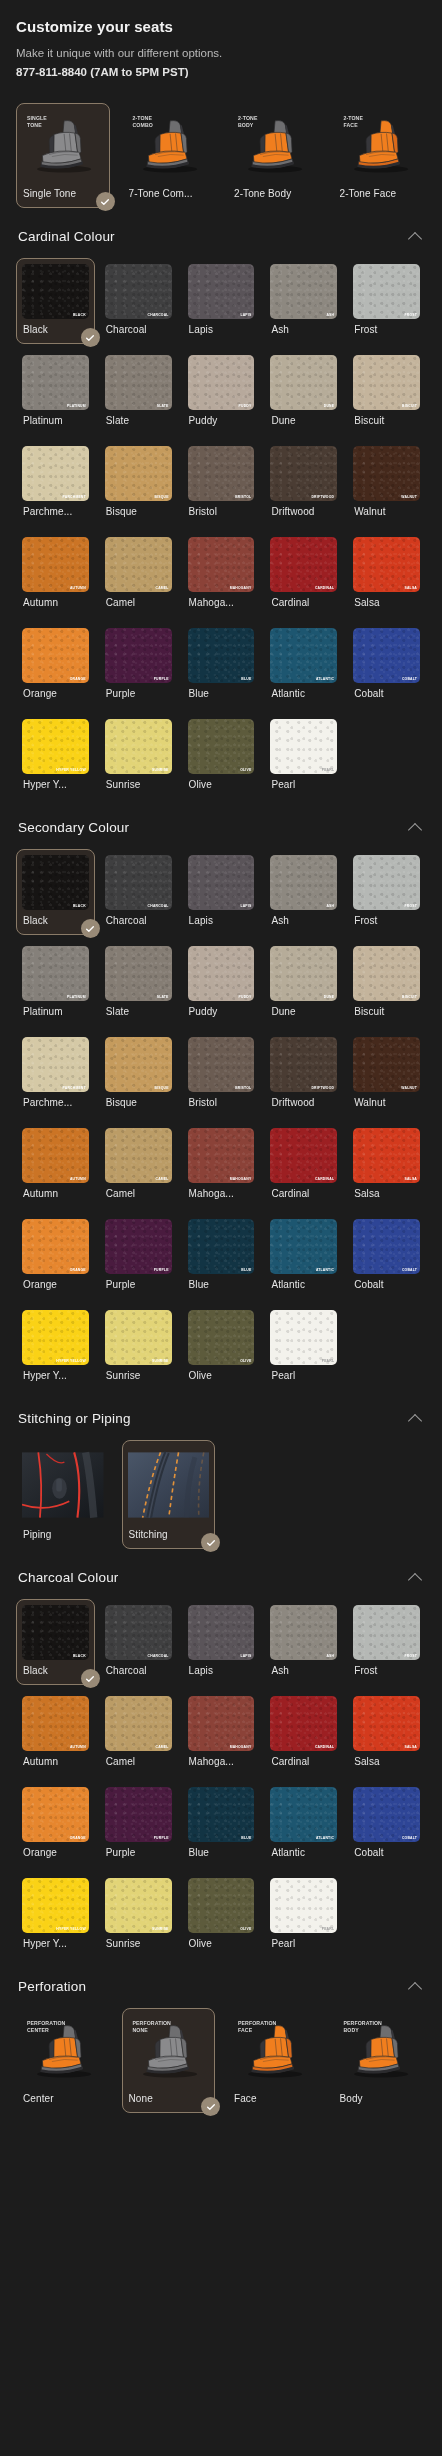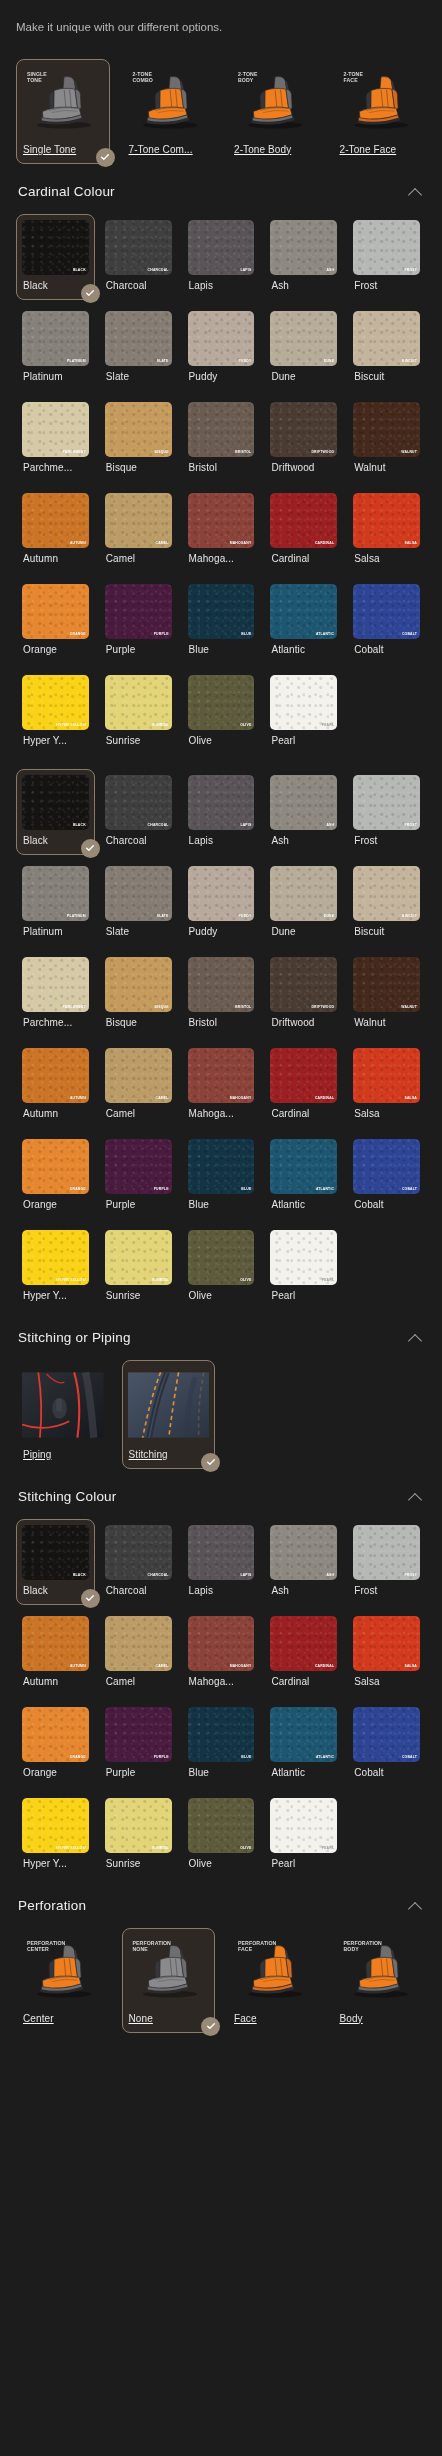--- a/index.html
+++ b/index.html
@@ -58,21 +58,20 @@
   
   .grid-5 {
     display: grid;
     grid-template-columns: repeat(5, 1fr);
     gap: 5px 4px;
   }
   .grid-4 {
     display: grid;
     grid-template-columns: repeat(4, 1fr);
     gap: 12px;
-    text-decoration: underline;
   }
 
   
   .cell {
     position: relative;
     border-radius: 8px;
     padding: 5px 5px 2px 5px;
     border: 1px solid transparent;
     cursor: pointer;
   }
@@ -165,21 +164,23 @@
     position: relative;
   }
   .photo-tile svg { width: 100%; height: 100%; display: block; }
 </style>
 </head>
 <body>
 
 <div class="page">
 
   <div class="intro">
+    <div class="intro-title">Customize your seats</div>
     <div class="intro-line">Make it unique with our different options.</div>
+    <div class="intro-line strong">877-811-8840 (7AM to 5PM PST)</div>
   </div>
 
   <div id="sections-root">
       <div class="section">
         <div class="grid-4">
           <div class="cell selected">
             <div class="seat-tile">
   <svg viewBox="0 0 120 86" xmlns="http://www.w3.org/2000/svg">
     <ellipse cx="62" cy="77" rx="40" ry="5" fill="#000" opacity=".35"></ellipse>
 
@@ -470,20 +471,24 @@
           </div>
           <div class="cell">
             <div class="swatch" style="background: rgb(243, 242, 236);">
               <span class="swatch-code" style="color: rgb(153, 153, 153);">PEARL</span>
             </div>
             <div class="cell-label">Pearl</div>
           </div>
         </div>
       </div>
       <div class="section">
+        <div class="section-head">
+          <div class="section-title">Secondary Colour</div>
+          <div class="chevron"></div>
+        </div>
         <div class="grid-5">
           <div class="cell selected">
             <div class="swatch" style="background: rgb(22, 20, 19);">
               <span class="swatch-code" style="color: rgb(255, 255, 255);">BLACK</span>
             </div>
             <div class="cell-label">Black</div>
             <div class="check">
               <svg viewBox="0 0 12 12">
                 <path d="M2 6.2 L4.6 8.8 L10 3.2" fill="none" stroke="#fff" stroke-width="1.6" stroke-linecap="round" stroke-linejoin="round"></path>
               </svg>
@@ -710,21 +715,21 @@
             <div class="check">
               <svg viewBox="0 0 12 12">
                 <path d="M2 6.2 L4.6 8.8 L10 3.2" fill="none" stroke="#fff" stroke-width="1.6" stroke-linecap="round" stroke-linejoin="round"></path>
               </svg>
             </div>
           </div>
         </div>
       </div>
       <div class="section">
         <div class="section-head">
-          <div class="section-title">Stitching Colour</div>
+          <div class="section-title">Charcoal Colour</div>
           <div class="chevron"></div>
         </div>
         <div class="grid-5">
           <div class="cell selected">
             <div class="swatch" style="background: rgb(22, 20, 19);">
               <span class="swatch-code" style="color: rgb(255, 255, 255);">BLACK</span>
             </div>
             <div class="cell-label">Black</div>
             <div class="check">
               <svg viewBox="0 0 12 12">

